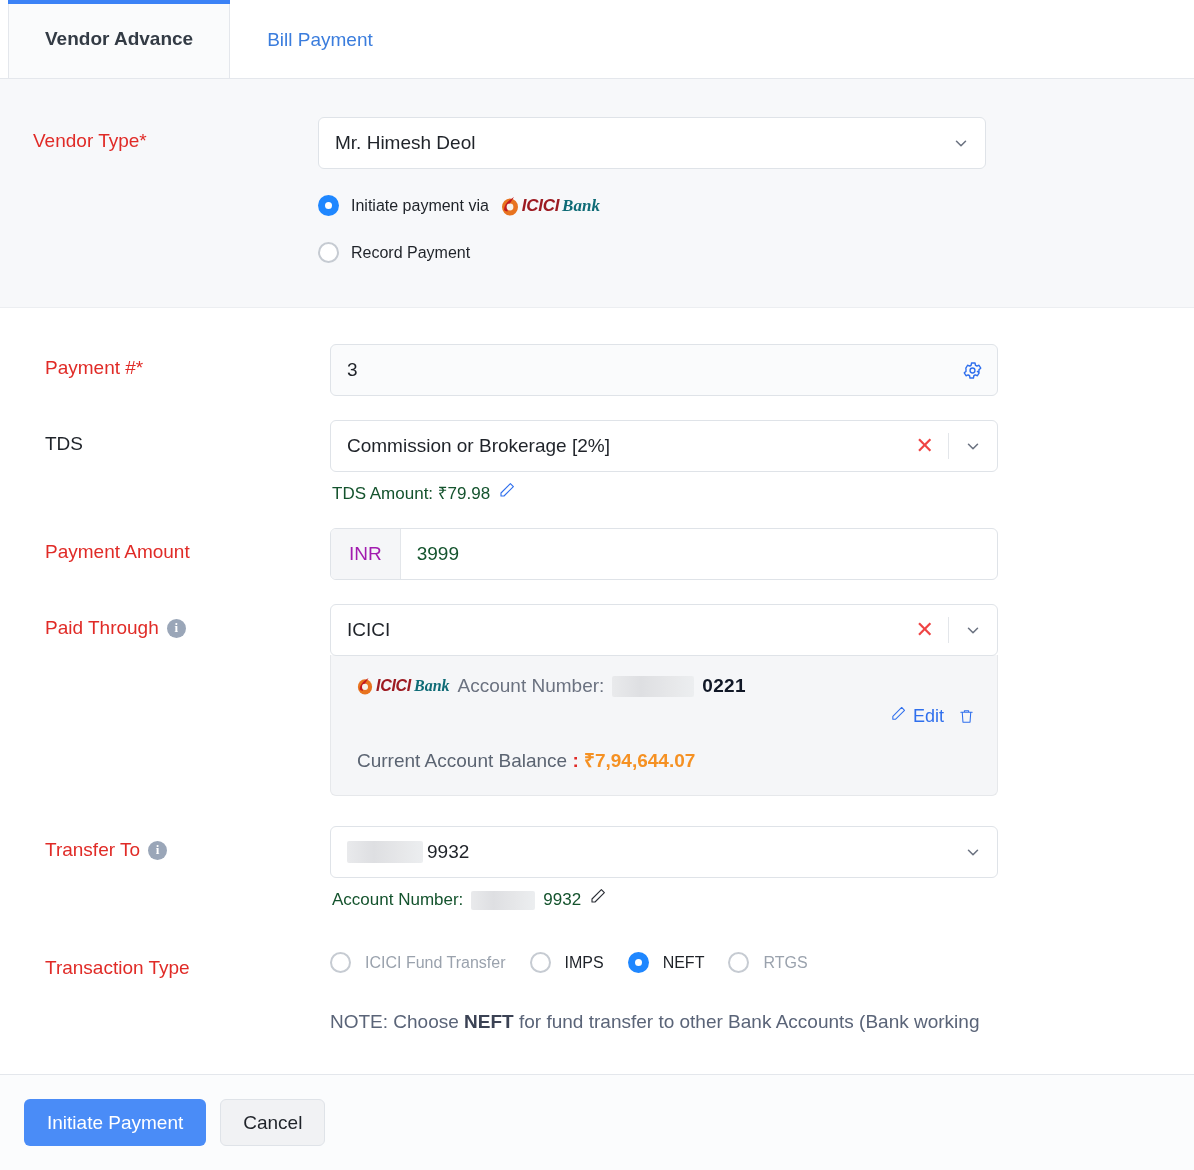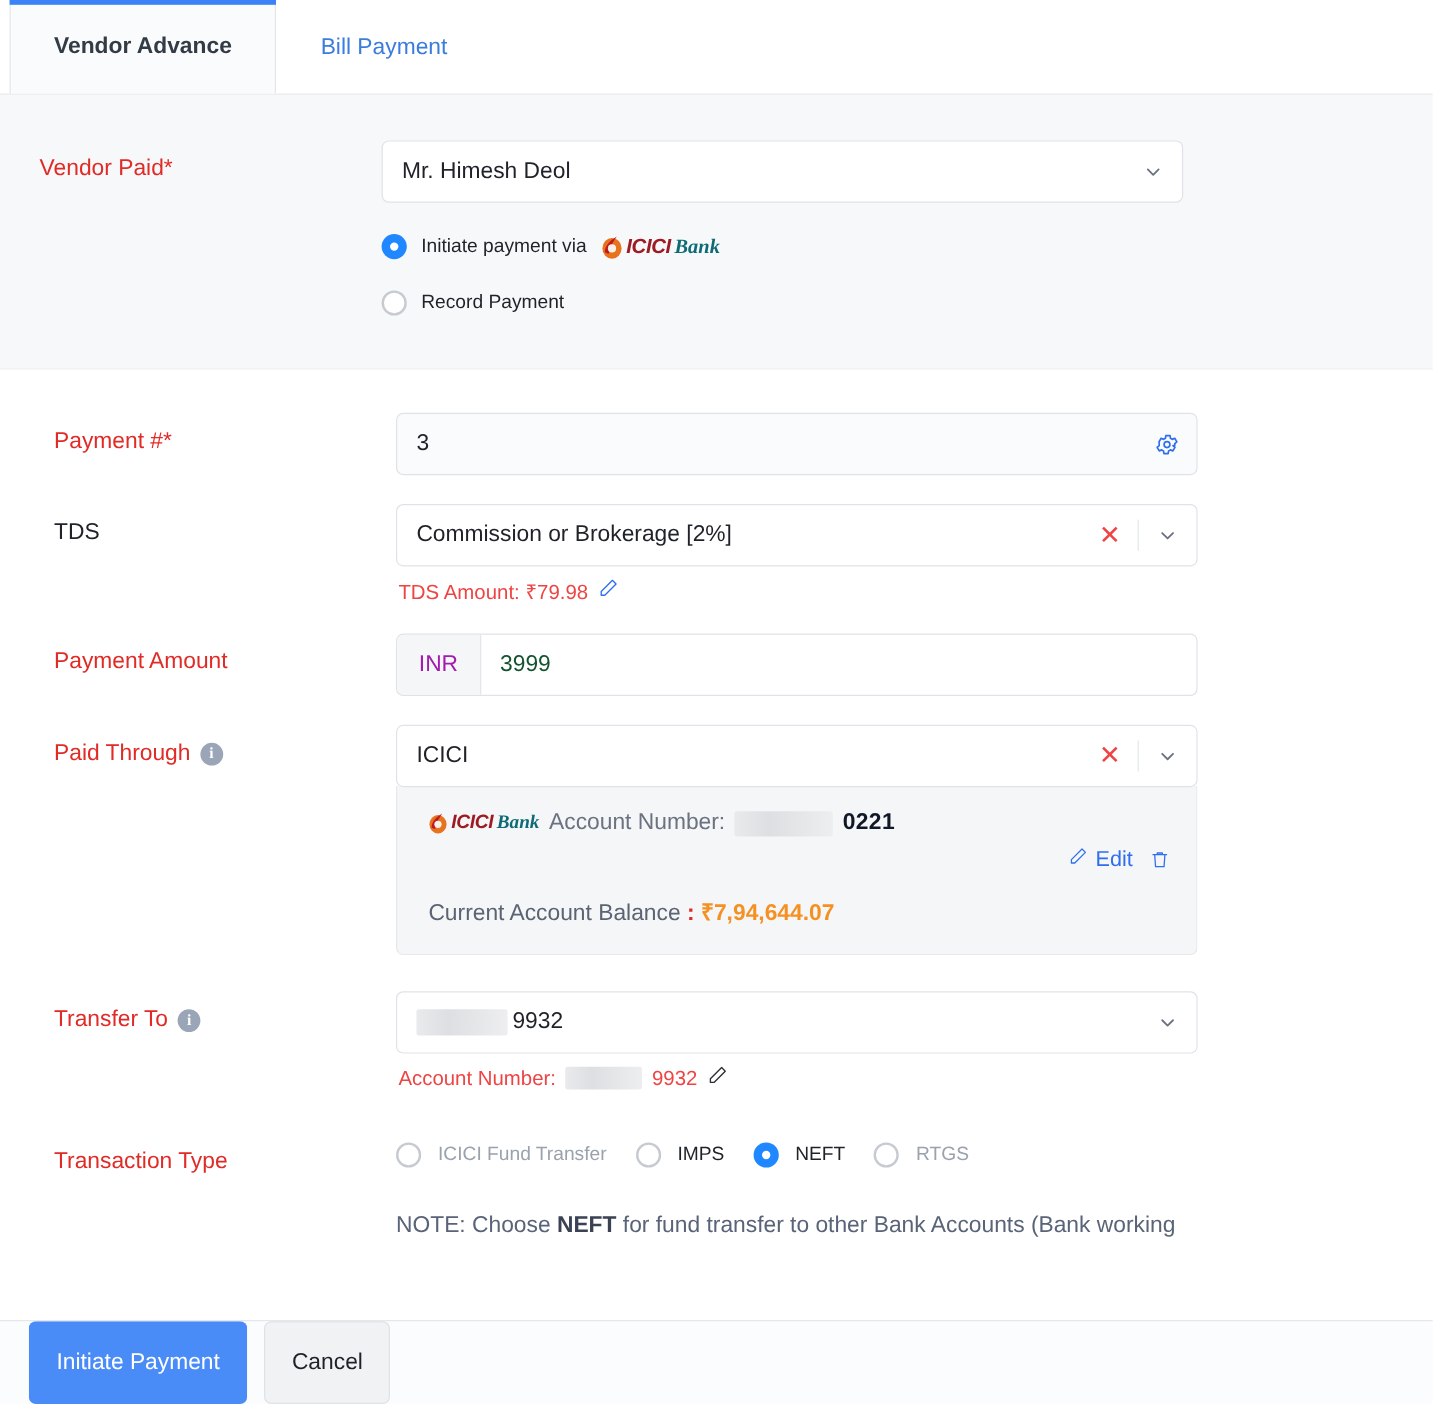--- a/index.html
+++ b/index.html
@@ -102,22 +102,22 @@
   }
   .amount-prefix {
     background:#f5f6f8; border-right:1px solid #e3e6ea;
     display:flex; align-items:center; padding: 0 18px;
     font-size:19px; color:#a21caf;
   }
   .amount-val { flex:1; display:flex; align-items:center; padding-left:16px; font-size:19px; color:#14532d; }
 
   
   .helper {
-    font-size: 17px; color:#ef4444;
-    margin-top: 9px; display:flex; align-items:center; gap:8px;
+    font-size: 17px; color:#14532d;
+    margin-top: 9px; display:flex; align-items:flex-end; gap:8px;
     padding-left: 2px;
   }
 
   
   .mask-block {
     display:inline-block;
     background: linear-gradient(90deg,#e9eaec 0%, #dedfe2 35%, #e6e7e9 70%, #eceef0 100%);
     border-radius: 2px;
     filter: blur(0.6px);
     vertical-align: middle;
@@ -173,23 +173,23 @@
   .bal-amt { color:#f59123; font-weight:bold; }
 
   
   .note {
     margin-top: 34px; font-size:19px; color:#5a6478; line-height: 30px;
   }
   .note b { color:#3b4254; }
 
   
   .footer {
-    position:absolute; left:0; right:0; bottom:0; height:70px;
+    position:absolute; left:0; right:0; bottom:0; height:96px;
     background:#fbfcfd; border-top:1px solid #e4e7ec;
-    display:flex; gap:14px; padding-left:24px;
+    display:flex; align-items:center; gap:14px; padding-left:24px;
   }
   .btn {
     font-size:19px; border-radius:6px; cursor:pointer; border:1px solid transparent;
     padding: 13px 22px; line-height:1;
   }
   .btn-primary { background:#4a8cf7; color:#fff; }
   .btn-secondary { background:#f1f2f4; color:#1f2329; border:1px solid #dfe3e8; }
 
   .spacer-24 { height:24px; }
   .spacer-30 { height:30px; }
@@ -205,21 +205,21 @@
       <span>Vendor Advance</span>
     </div>
     <div class="tab">
       <span>Bill Payment</span>
     </div>
   </div>
 
   <div class="upper">
 
     <div class="row">
-      <div class="label-col label-red">Vendor Paid*</div>
+      <div class="label-col label-red">Vendor Type*</div>
       <div class="field-col">
         <div class="input">
           <span class="val">Mr. Himesh Deol</span>
           <span class="chev">
             <svg width="18" height="18" viewBox="0 0 20 20" fill="none">
                 <path d="M5 8l5 5 5-5" stroke="#6b7280" stroke-width="1.7" stroke-linecap="round" stroke-linejoin="round"></path>
               </svg>
           </span>
         </div>
 

